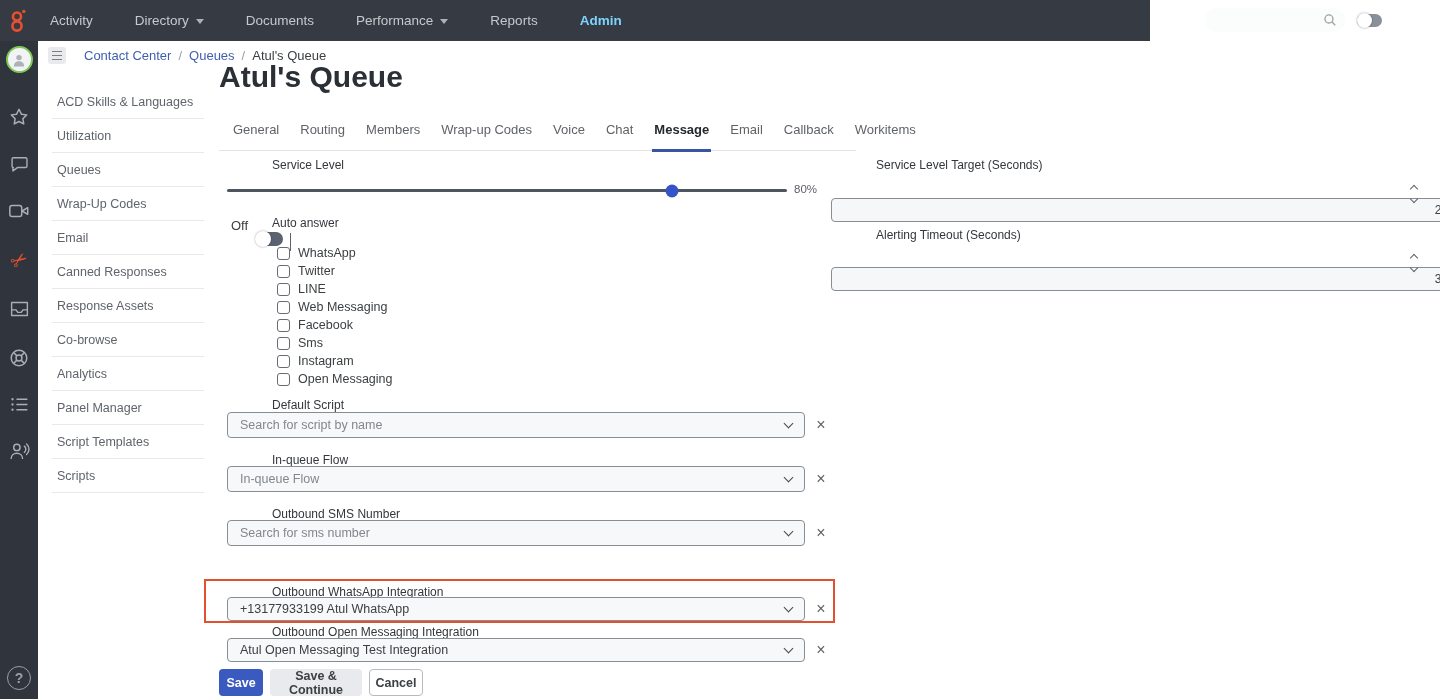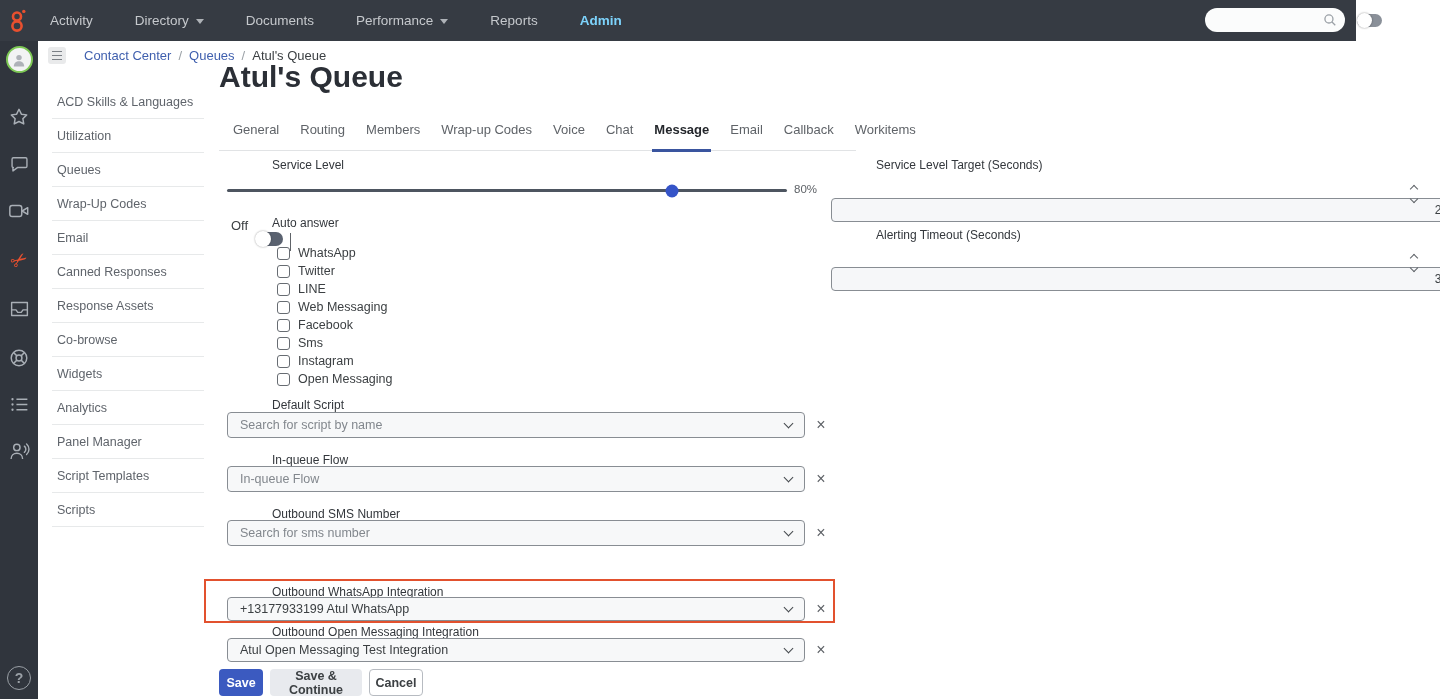--- a/index.html
+++ b/index.html
@@ -1,21 +1,21 @@
 <!DOCTYPE html>
 <html><head>
 <meta charset="utf-8">
 <style>
   * { margin:0; padding:0; box-sizing:border-box; }
   html,body { width:1440px; height:699px; overflow:hidden; }
   body { font-family:"Liberation Sans", sans-serif; background:#fff; }
   #app { position:relative; width:1440px; height:699px; background:#fff; }
 
   
-  .topbar { position:absolute; left:0; top:0; width:1356px; height:41px; background:#363b43; display:flex; align-items:center; z-index:10; }
+  .topbar { position:absolute; left:0; top:0; width:1150px; height:41px; background:#363b43; display:flex; align-items:center; z-index:10; }
   .logo-wrap { width:38px; display:flex; justify-content:center; align-items:center; cursor:pointer; }
   .nav { display:flex; align-items:center; margin-left:12px; }
   .nav-item { color:#c6c9cd; font-size:13.5px; padding:0 21px 0 0; margin-right:21px; display:flex; align-items:center; gap:7px; cursor:pointer; white-space:nowrap; }
   .nav-item.active { color:#7dd3fc; font-weight:700; }
   .nav-caret { width:0; height:0; border-left:4px solid transparent; border-right:4px solid transparent; border-top:5px solid #aeb2b7; margin-top:1px; }
   .search-pill { position:absolute; left:1205px; top:8px; width:140px; height:24px; background:#fbfcfc; border-radius:12px; display:flex; align-items:center; padding:0 8px 0 12px; }
   .search-pill input { flex:1; border:none; outline:none; background:transparent; font-size:12px; color:#3c4043; width:100px; font-family:"Liberation Sans",sans-serif; }
   .queue-toggle { position:absolute; left:1357px; top:14px; width:25px; height:13px; border-radius:8px; background:#8a9099; cursor:pointer; }
   .queue-toggle .knob { position:absolute; left:0; top:-1px; width:15px; height:15px; border-radius:50%; background:#fff; box-shadow:0 0 2px rgba(0,0,0,.45); }
   .queue-label { position:absolute; left:1387px; top:14px; color:#fff; font-size:12.5px; font-weight:600; }
@@ -219,23 +219,20 @@
         <span>Email</span>
       </div>
     <div class="menu-item">
         <span>Canned Responses</span>
       </div>
     <div class="menu-item">
         <span>Response Assets</span>
       </div>
     <div class="menu-item">
         <span>Co-browse</span>
-      </div>
-    <div class="menu-item">
-        <span>Widgets</span>
       </div>
     <div class="menu-item">
         <span>Analytics</span>
       </div>
     <div class="menu-item">
         <span>Panel Manager</span>
       </div>
     <div class="menu-item">
         <span>Script Templates</span>
       </div>

